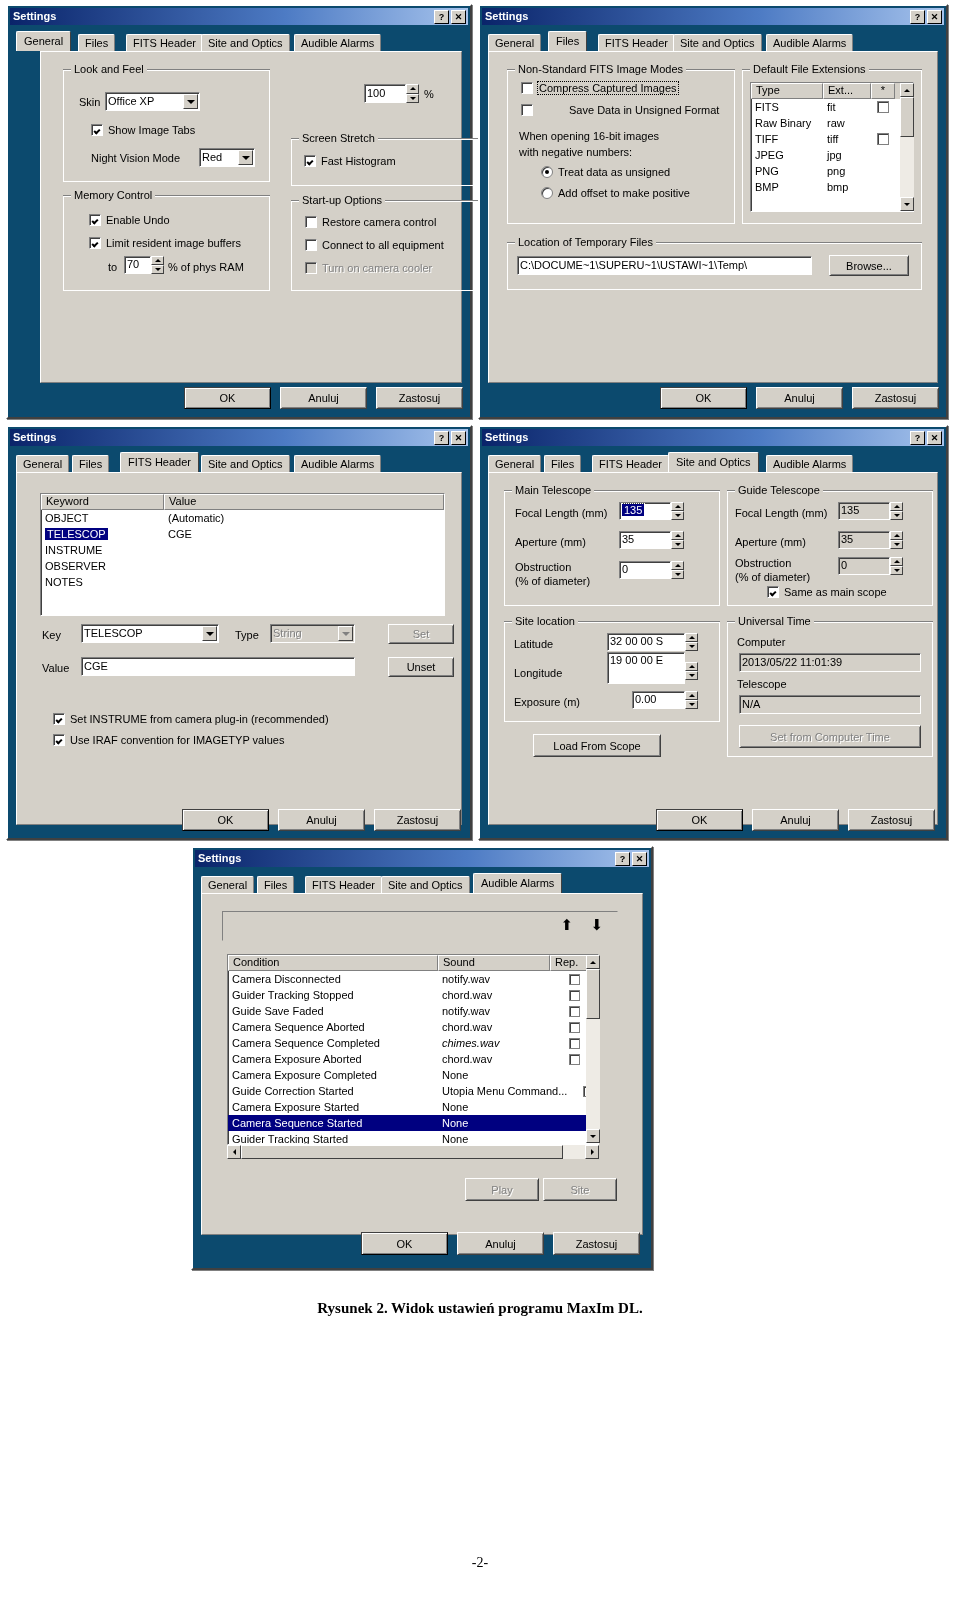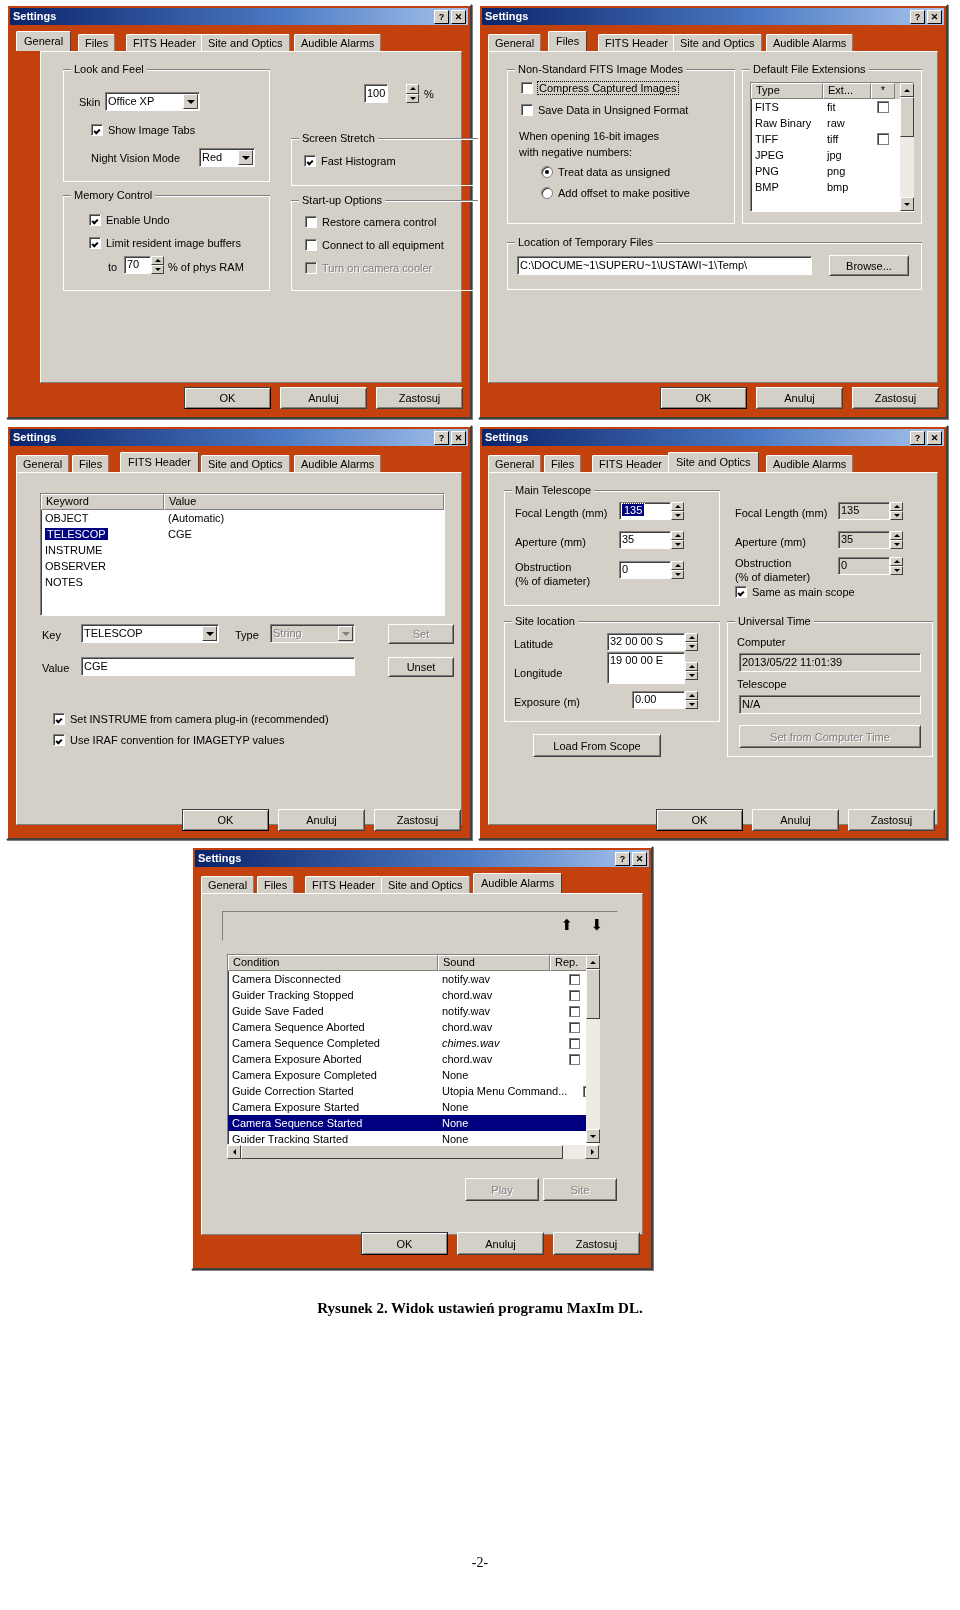--- a/index.html
+++ b/index.html
@@ -8,21 +8,21 @@
     width:960px; height:1610px;
     background:#ffffff;
     font-family:"Liberation Sans", sans-serif;
     position:relative;
     overflow:hidden;
   }
 
   
   .dlg {
     position:absolute;
-    background:#c2410c;
+    background:#0c4a6e;
     border:2px solid;
     border-color:#ffffff #404040 #404040 #ffffff;
     box-shadow:1px 1px 0 0 #808080;
     font-size:11px;
     color:#000;
   }
   .titlebar {
     height:17px;
     background:linear-gradient(to right,#0a246a 0%,#4d7bc4 60%,#a6c3ec 100%);
     display:flex; align-items:center;
@@ -258,21 +258,21 @@
     <div class="spin" style="left:110px; top:204px; height:18px;">
       <div>
           <i class="tri-up"></i>
         </div>
       <div>
           <i class="tri-dn"></i>
         </div>
     </div>
     <div class="lbl" style="left:127px; top:209px;">% of phys RAM</div>
 
-    <div class="fld" style="left:323px; top:32px; width:24px; height:19px; line-height:17px;">100</div>
+    <div class="fld" style="left:323px; top:32px; width:42px; height:19px; line-height:17px;">100</div>
     <div class="spin" style="left:365px; top:32px; height:19px;">
       <div>
           <i class="tri-up"></i>
         </div>
       <div>
           <i class="tri-dn"></i>
         </div>
     </div>
     <div class="lbl" style="left:383px; top:36px;">%</div>
 
@@ -324,21 +324,21 @@
 
   <div class="tabbody" style="height:332px;">
 
     <div class="grp" style="left:18px; top:17px; width:228px; height:155px;">
       <div class="grp-t">Non-Standard FITS Image Modes</div>
     </div>
     <div class="cb" style="left:32px; top:30px;">
       <span class="box"></span>
       <span class="t" style="outline:1px dotted #000;padding:0 1px;">Compress Captured Images</span>
     </div>
-    <div class="cb" style="left:32px; top:52px;">
+    <div class="cb" style="left:32px; top:52px;gap:31px;">
       <span class="box"></span>
       <span class="t">Save Data in Unsigned Format</span>
     </div>
     <div class="lbl" style="left:30px; top:78px;">When opening 16-bit images</div>
     <div class="lbl" style="left:30px; top:94px;">with negative numbers:</div>
     <div class="rd" style="left:52px; top:114px;">
       <span class="ring on"></span>
       <span class="t">Treat data as unsigned</span>
     </div>
     <div class="rd" style="left:52px; top:135px;">
@@ -541,20 +541,23 @@
     <div class="fld" style="left:130px; top:88px; width:52px; height:18px;">0</div>
     <div class="spin" style="left:182px; top:88px; height:18px;">
       <div>
           <i class="tri-up"></i>
         </div>
       <div>
           <i class="tri-dn"></i>
         </div>
     </div>
 
+    <div class="grp" style="left:238px; top:17px; width:206px; height:116px;">
+      <div class="grp-t">Guide Telescope</div>
+    </div>
     <div class="lbl" style="left:246px; top:34px;">Focal Length (mm)</div>
     <div class="fld gray" style="left:349px; top:29px; width:52px; height:18px;">135</div>
     <div class="spin" style="left:401px; top:29px; height:18px;">
       <div>
           <i class="tri-up"></i>
         </div>
       <div>
           <i class="tri-dn"></i>
         </div>
     </div>
@@ -572,21 +575,21 @@
     <div class="lbl" style="left:246px; top:98px;">(% of diameter)</div>
     <div class="fld gray" style="left:349px; top:84px; width:52px; height:18px;">0</div>
     <div class="spin" style="left:401px; top:84px; height:18px;">
       <div>
           <i class="tri-up"></i>
         </div>
       <div>
           <i class="tri-dn"></i>
         </div>
     </div>
-    <div class="cb" style="left:246px; top:113px;">
+    <div class="cb" style="left:278px; top:113px;">
       <span class="box on"></span>
       <span class="t">Same as main scope</span>
     </div>
 
     <div class="grp" style="left:15px; top:148px; width:216px; height:101px;">
       <div class="grp-t">Site location</div>
     </div>
     <div class="lbl" style="left:25px; top:165px;">Latitude</div>
     <div class="fld" style="left:118px; top:160px; width:78px; height:18px;">32 00 00 S</div>
     <div class="spin" style="left:196px; top:160px; height:18px;">

